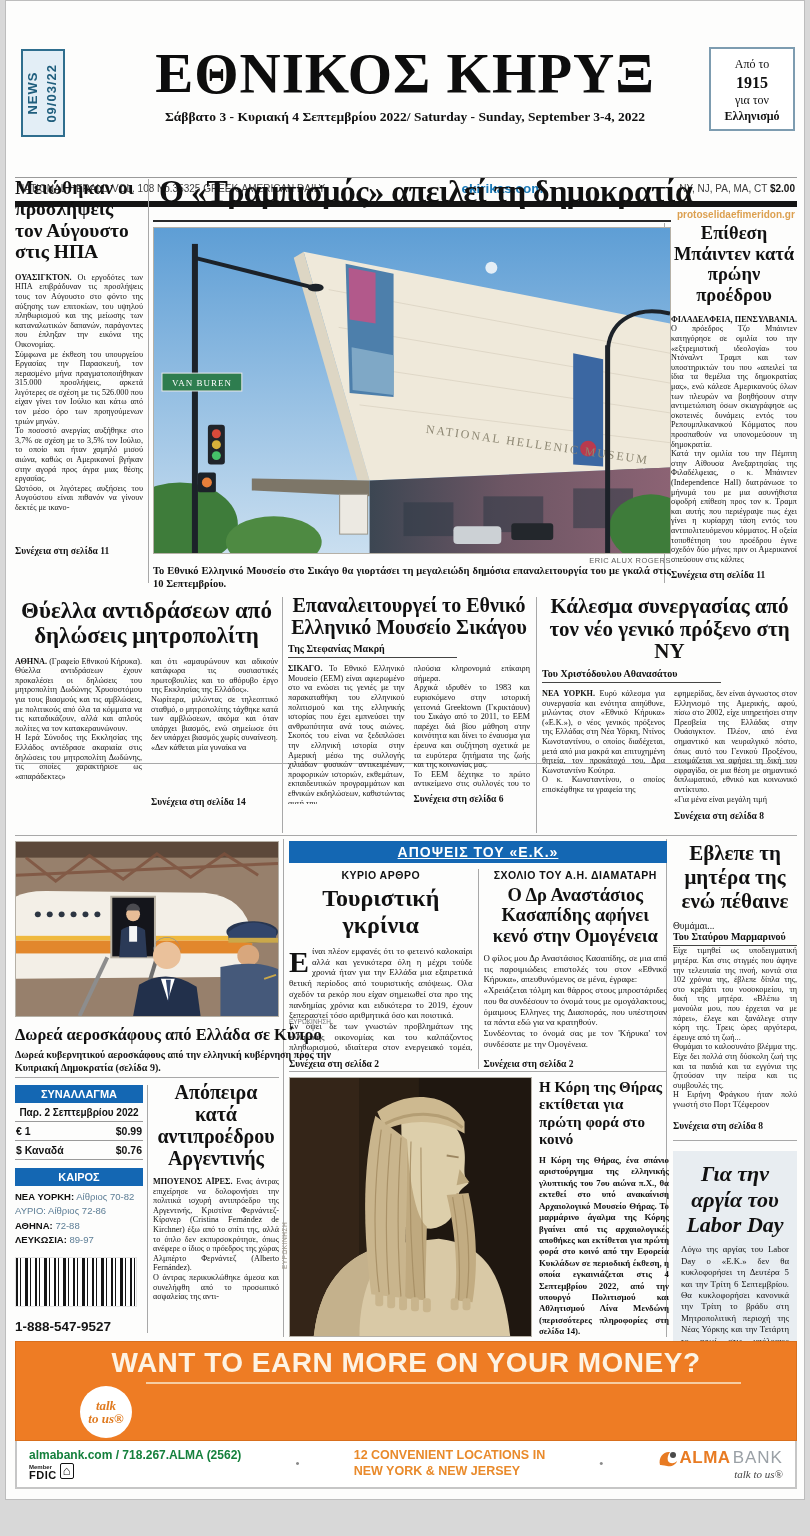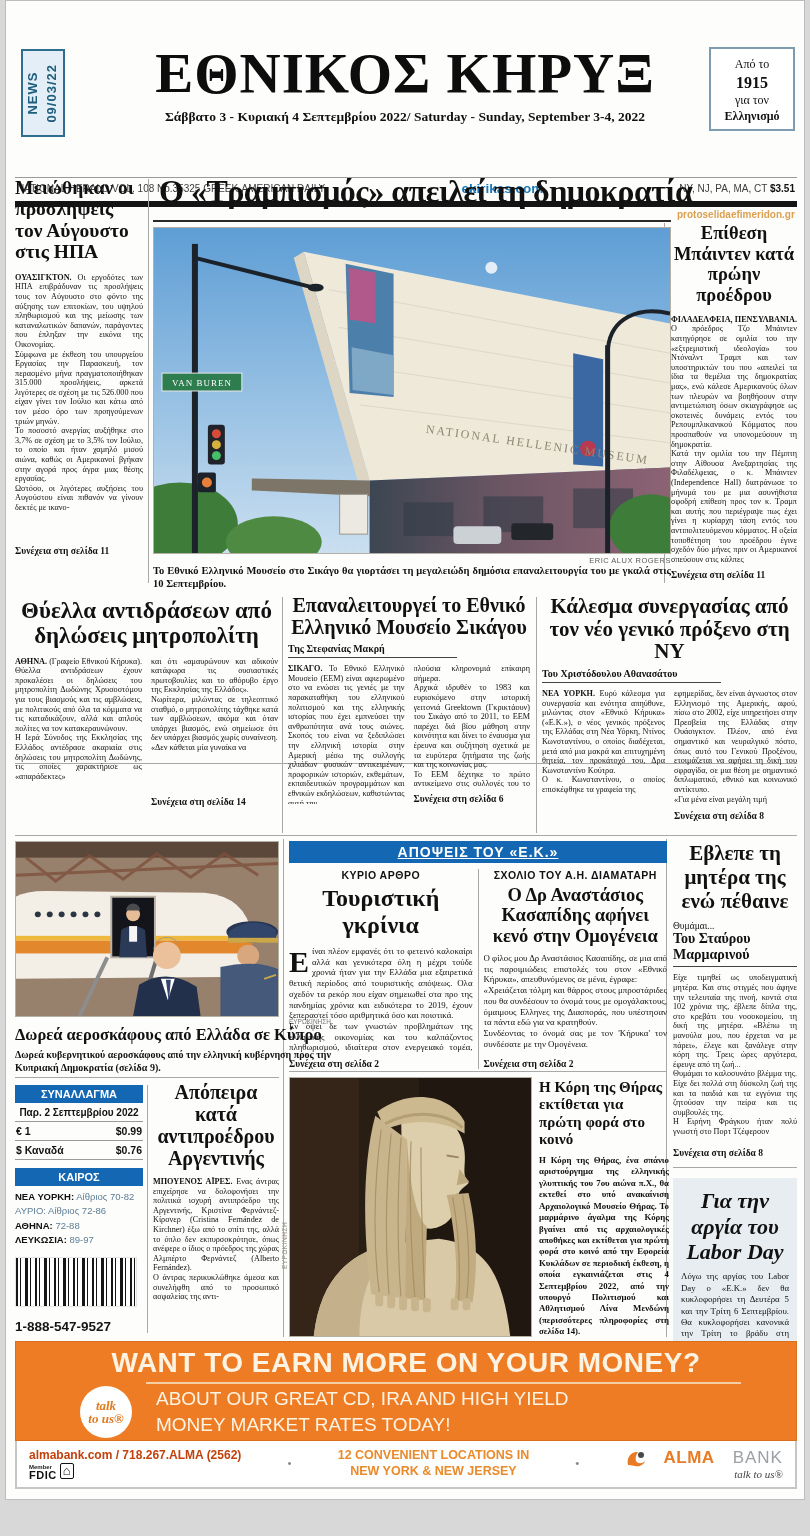--- a/index.html
+++ b/index.html
@@ -111,45 +111,45 @@
   .hr-l2 { left:274px; top:232px; width:378px; }
   .kore-photo { position:absolute; left:274px; top:238px; width:243px; height:260px; }
   .kore-credit { position:absolute; left:266px; top:430px; transform:rotate(-90deg); transform-origin:left top; font-family:"Liberation Sans",sans-serif; font-size:6.5px; color:#9b9488; letter-spacing:0.5px; }
   .kore-text { position:absolute; left:524px; top:240px; width:130px; }
   .kore-text h4 { font-size:15px; line-height:1.15; margin-bottom:7px; }
   .kore-text .body-txt { font-weight:bold; font-size:8.8px; line-height:1.3; }
   .vr-l3 { left:651px; top:0; height:498px; }
   .right-col { position:absolute; left:658px; top:2px; width:124px; }
   .right-col h3 { font-size:21px; line-height:1.15; text-align:center; margin-bottom:8px; }
   .mother-kicker { font-size:9.5px; }
-  .mother-byline { font-weight:bold; font-size:14px; border-bottom:1px solid #444; padding-bottom:3px; margin-bottom:6px; }
+  .mother-byline { font-weight:bold; font-size:10px; border-bottom:1px solid #444; padding-bottom:3px; }
   .mother-body { height:168px; overflow:hidden; }
   .rc-rule { height:1px; background:#a8a8a8; margin:9px 0 10px; }
   .labor-box { background:#e8edf1; padding:10px 8px 12px; }
   .labor-title { font-style:italic; font-weight:bold; font-size:22px; text-align:center; line-height:1.15; margin-bottom:7px; }
   .labor-body { font-size:8.8px; line-height:1.3; text-align:justify; }
 
   
   .ad { position:absolute; left:0; top:1340px; width:782px; }
   .ad-orange { position:relative; background:#ee7c24; height:100px; border:1px solid #d96f1d; }
   .ad-headline { text-align:center; color:#fdf3e3; font-family:"Liberation Sans",sans-serif; font-weight:bold; font-size:28px; letter-spacing:0.5px; padding-top:5px; }
   .ad-rule { height:2px; background:#f6cda2; margin:3px 55px 0 130px; }
   .talk-circle { position:absolute; left:64px; top:44px; width:52px; height:52px; background:#fff; border-radius:50%; display:flex; flex-direction:column; align-items:center; justify-content:center; font-style:italic; font-family:"Liberation Serif",serif; color:#e07a1f; font-size:13px; line-height:1.0; font-weight:bold; }
   .ad-sub { position:absolute; left:140px; top:44px; color:#fdf3e3; font-family:"Liberation Sans",sans-serif; font-size:19px; line-height:1.35; }
   .ad-footer { background:#fff; border:2px solid #c6c6c6; border-top:none; height:48px; display:flex; align-items:center; justify-content:space-between; padding:0 12px; }
   .af-left { font-family:"Liberation Sans",sans-serif; }
-  .af-url { font-weight:bold; font-size:12px; color:#c2410c; }
+  .af-url { font-weight:bold; font-size:12px; color:#15803d; }
   .fdic-wrap { display:inline-flex; flex-direction:column; line-height:1; margin-top:2px; }
   .member { font-size:6px; font-weight:bold; color:#222; }
   .fdic { font-size:11px; font-weight:bold; color:#111; letter-spacing:0.5px; }
   .fdic-house { font-size:13px; border:1.5px solid #111; border-radius:2px; padding:0 2px; margin-left:3px; line-height:1.1; }
   .af-bullet { color:#8a8a8a; font-size:13px; }
-  .af-center { color:#e98a2b; font-family:"Liberation Sans",sans-serif; font-weight:bold; font-size:12.5px; text-align:center; line-height:1.25; }
+  .af-center { color:#e98a2b; font-family:"Liberation Sans",sans-serif; font-weight:bold; font-size:12.5px; line-height:1.25; }
   .af-right { text-align:right; font-family:"Liberation Sans",sans-serif; }
-  .brand-row { display:flex; align-items:center; justify-content:center; gap:18px; }
+  .brand-row { display:flex; align-items:center; justify-content:center; gap:2px; }
   .brand-alma { color:#e87b23; font-weight:bold; font-size:17px; letter-spacing:0.5px; }
   .brand-bank { color:#9aa0a6; font-size:17px; letter-spacing:1px; }
   .brand-tagline { font-family:"Liberation Serif",serif; font-style:italic; font-size:11px; color:#444; }
 </style>
 </head>
 <body>
 
 <div class="page">
 <div class="sheet">
 <div class="content">
@@ -167,21 +167,21 @@
       <div>Από το</div>
       <div class="yr">1915</div>
       <div>για τον</div>
       <div class="b">Ελληνισμό</div>
     </div>
     <div class="info-row">
       <span>NATIONAL HERALD VOL. 108 No.35325 GREEK-AMERICAN DAILY</span>
       <span class="website">ekirikas.com</span>
       <span>
         <span>NY, NJ, PA, MA, CT</span>
-        <span class="price">$3.51</span>
+        <span class="price">$2.00</span>
       </span>
     </div>
     <div class="thick-rule"></div>
   </div>
 
   <div class="top-section">
     <div class="vr vr-t1"></div>
     <div class="vr vr-t2"></div>
 
     <div class="col-hires">
@@ -518,22 +518,20 @@
   </div>
 
   <div class="ad">
     <div class="ad-orange">
       <div class="ad-headline">WANT TO EARN MORE ON YOUR MONEY?</div>
       <div class="ad-rule"></div>
       <div class="talk-circle">
         <span>talk</span>
         <span>to us®</span>
       </div>
-      <div class="ad-sub pre">ABOUT OUR GREAT CD, IRA AND HIGH YIELD
-MONEY MARKET RATES TODAY!</div>
     </div>
     <div class="ad-footer">
       <div class="af-left">
         <div class="af-url">almabank.com / 718.267.ALMA (2562)</div>
         <div style="display:flex; align-items:center;">
           <span class="fdic-wrap">
             <span class="member">Member</span>
             <span class="fdic">FDIC</span>
           </span>
           <span class="fdic-house">⌂</span>

